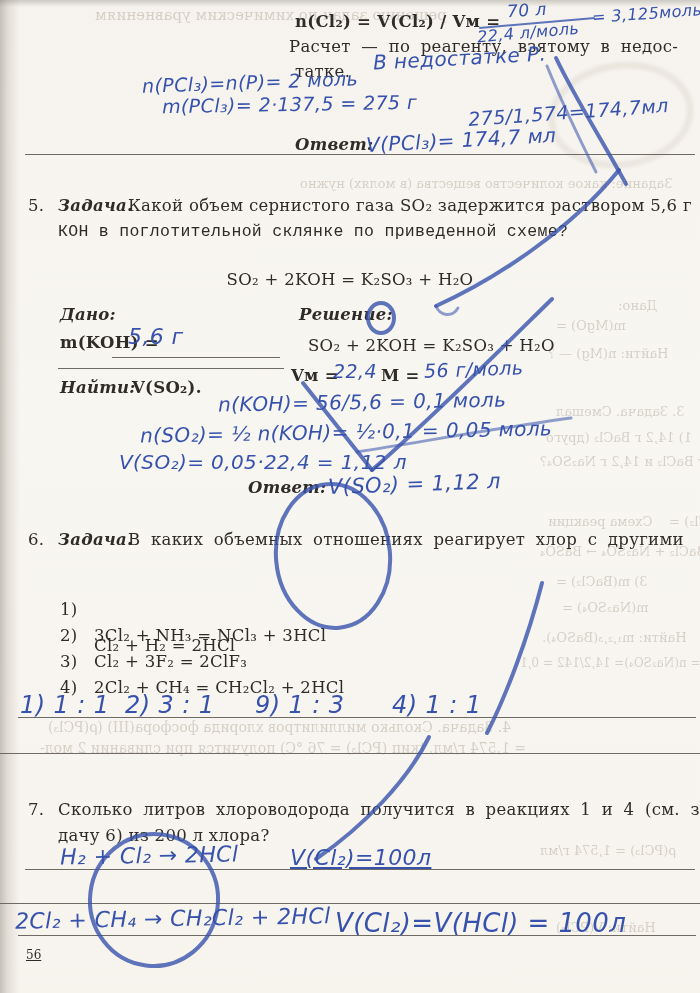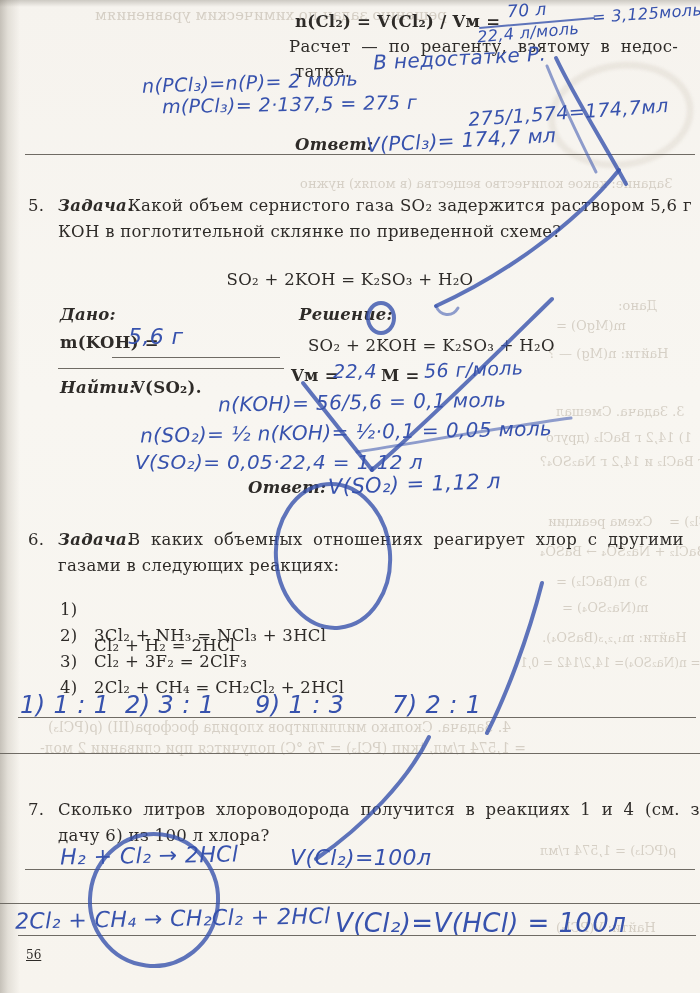--- a/index.html
+++ b/index.html
@@ -65,70 +65,69 @@
   <span class="hw" style="left:142px;top:71px;font-size:19px;transform:rotate(-2deg);">n(PCl₃)=n(P)= 2 моль</span>
   <span class="hw" style="left:162px;top:93px;font-size:19px;transform:rotate(-1deg);">m(PCl₃)= 2·137,5 = 275 г</span>
   <span class="hw" style="left:468px;top:101px;font-size:19px;transform:rotate(-4deg);">275/1,574=174,7мл</span>
   <span class="pr bi" style="left:295px;top:135px;">Ответ:</span>
   <span class="hw" style="left:366px;top:128px;transform:rotate(-3deg);">V(PCl₃)= 174,7 мл</span>
   <div class="rule" style="left:25px;top:154px;width:670px;"></div>
 
   <span class="pr" style="left:28px;top:196px;">5.</span>
   <span class="pr bi" style="left:58px;top:196px;">Задача.</span>
   <span class="pr" style="left:128px;top:196px;">Какой объем сернистого газа SO₂ задержится раствором 5,6 г</span>
-  <span class="pr" style="left:58px;top:222px;">КОН в поглотительной склянке по приведенной схеме?</span>
+  <span class="pr" style="left:58px;top:222px;font-family:Liberation Mono, monospace;">КОН в поглотительной склянке по приведенной схеме?</span>
   <div class="pr" style="left:0;top:270px;width:700px;text-align:center;">SO₂ + 2KOH = K₂SO₃ + H₂O</div>
 
   <span class="pr bi" style="left:60px;top:305px;">Дано:</span>
   <span class="pr b" style="left:60px;top:333px;">m(KOH) =</span>
   <span class="hw" style="left:128px;top:324px;font-size:22px;">5,6 г</span>
   <div class="rule" style="left:112px;top:357px;width:168px;"></div>
   <div class="rule" style="left:58px;top:368px;width:226px;"></div>
   <span class="pr bi" style="left:60px;top:378px;">Найти:</span>
   <span class="pr b" style="left:132px;top:378px;">V(SO₂).</span>
 
   <span class="pr bi" style="left:299px;top:305px;">Решение:</span>
   <span class="pr" style="left:308px;top:336px;">SO₂ + 2KOH = K₂SO₃ + H₂O</span>
   <span class="pr b" style="left:291px;top:366px;">Vм =</span>
   <span class="hw" style="left:333px;top:360px;font-size:19px;">22,4</span>
   <span class="pr b" style="left:381px;top:366px;">M =</span>
   <span class="hw" style="left:424px;top:358px;font-size:19px;transform:rotate(-2deg);">56 г/моль</span>
   <span class="hw" style="left:218px;top:390px;transform:rotate(-1deg);">n(KOH)= 56/5,6 = 0,1 моль</span>
   <span class="hw" style="left:140px;top:420px;transform:rotate(-1deg);">n(SO₂)= ½ n(KOH)= ½·0,1 = 0,05 моль</span>
-  <span class="hw" style="left:135px;top:450px;">V(SO₂)= 0,05·22,4 = 1,12 л</span>
+  <span class="hw" style="left:119px;top:450px;">V(SO₂)= 0,05·22,4 = 1,12 л</span>
   <span class="pr bi" style="left:248px;top:478px;">Ответ:</span>
   <span class="hw" style="left:328px;top:472px;font-size:21px;transform:rotate(-2deg);">V(SO₂) = 1,12 л</span>
 
   <span class="pr" style="left:28px;top:530px;">6.</span>
   <span class="pr bi" style="left:58px;top:530px;">Задача.</span>
   <span class="pr just" style="left:128px;top:530px;">В каких объемных отношениях реагирует хлор с другими</span>
-  <span class="pr" style="left:58px;top:556px;">газами в следующих реакциях:</span>
 
   <span class="pr" style="left:60px;top:600px;">1)</span>
   <span class="pr" style="left:94px;top:600px;margin-top:36px;">Cl₂ + H₂ = 2HCl</span>
   <span class="pr" style="left:60px;top:626px;">2)</span>
   <span class="pr" style="left:94px;top:626px;text-align:center;">3Cl₂ + NH₃ = NCl₃ + 3HCl</span>
   <span class="pr" style="left:60px;top:652px;">3)</span>
   <span class="pr" style="left:94px;top:652px;">Cl₂ + 3F₂ = 2ClF₃</span>
   <span class="pr" style="left:60px;top:678px;">4)</span>
   <span class="pr" style="left:94px;top:678px;">2Cl₂ + CH₄ = CH₂Cl₂ + 2HCl</span>
 
   <span class="hw" style="left:20px;top:691px;font-size:24px;">1) 1 : 1</span>
   <span class="hw" style="left:125px;top:691px;font-size:24px;">2) 3 : 1</span>
   <span class="hw" style="left:255px;top:691px;font-size:24px;">9) 1 : 3</span>
-  <span class="hw" style="left:392px;top:691px;font-size:24px;">7) 2 : 1</span>
+  <span class="hw" style="left:392px;top:691px;font-size:24px;">4) 1 : 1</span>
   <div class="rule" style="left:18px;top:717px;width:678px;"></div>
   <div class="rule" style="left:0;top:753px;width:700px;"></div>
 
   <span class="pr" style="left:28px;top:800px;">7.</span>
   <span class="pr just" style="left:58px;top:800px;">Сколько литров хлороводорода получится в реакциях 1 и 4 (см. за-</span>
-  <span class="pr" style="left:58px;top:826px;">дачу 6) из 100 л хлора?</span>
+  <span class="pr" style="left:58px;top:826px;">дачу 6) из 200 л хлора?</span>
 
   <span class="hw" style="left:60px;top:843px;font-size:22px;transform:rotate(-1deg);">H₂ + Cl₂ → 2HCl</span>
-  <span class="hw" style="left:290px;top:845px;font-size:22px;">V(Cl₂)=100л</span>
+  <span class="hw" style="left:290px;top:845px;font-size:22px;text-decoration:underline;">V(Cl₂)=100л</span>
   <div class="rule" style="left:25px;top:869px;width:670px;"></div>
   <div class="rule" style="left:0;top:903px;width:700px;"></div>
   <span class="hw" style="left:15px;top:906px;font-size:22px;transform:rotate(-1deg);">2Cl₂ + CH₄ → CH₂Cl₂ + 2HCl</span>
   <span class="hw" style="left:335px;top:908px;font-size:26px;">V(Cl₂)=V(HCl) = 100л</span>
   <div class="rule" style="left:18px;top:935px;width:678px;"></div>
 
   <span class="pagenum">56</span>
 
   <svg class="pen" width="700" height="993" viewBox="0 0 700 993">
     <path d="M556,58 C574,96 603,142 626,184"></path>

